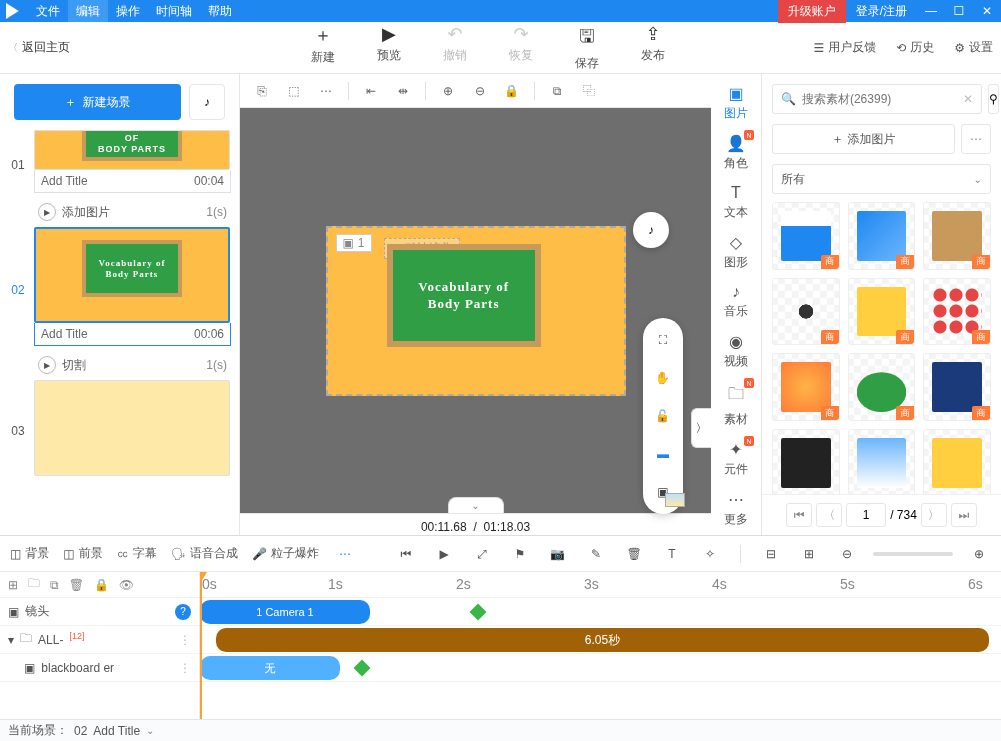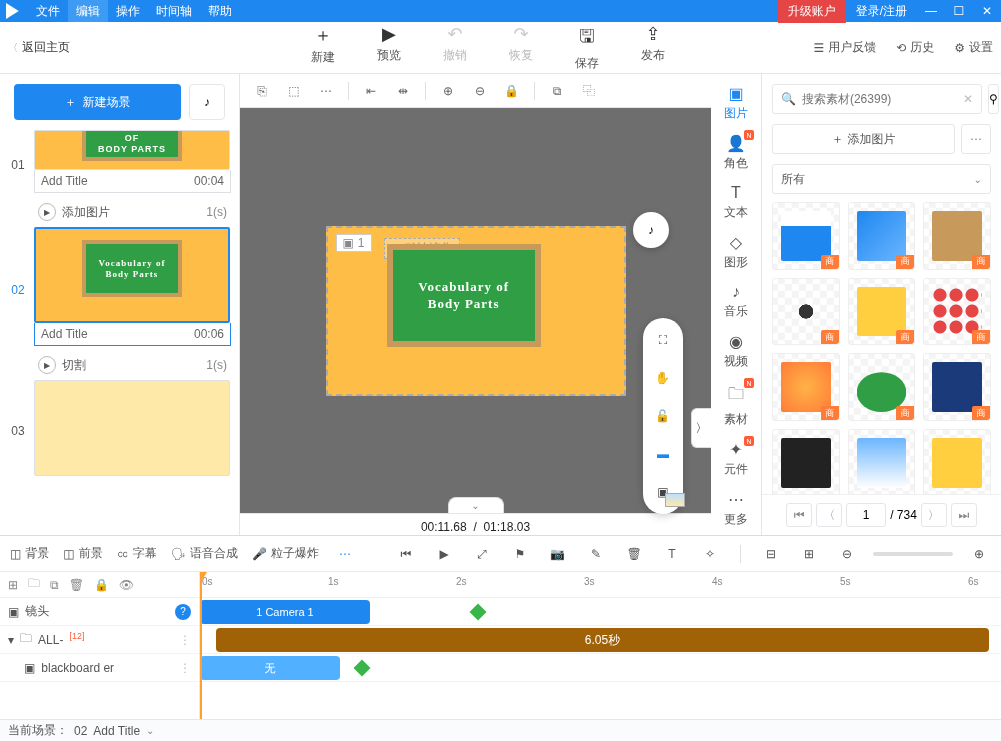--- a/index.html
+++ b/index.html
@@ -84,23 +84,23 @@
 .tlt.ic-only{width:24px;justify-content:center}
 .tl-top .spacer{flex:1}
 .tl-body{flex:1;display:flex;min-height:0}
 .track-head{width:200px;border-right:1px solid #e8eaec;display:flex;flex-direction:column}
 .th-tools{height:26px;display:flex;align-items:center;gap:10px;padding:0 8px;color:#888;border-bottom:1px solid #efefef}
 .track-row{height:28px;display:flex;align-items:center;padding:0 8px;gap:6px;border-bottom:1px solid #f3f3f3;color:#555}
 .track-row .help{margin-left:auto;width:16px;height:16px;border-radius:50%;background:#1e87f0;color:#fff;font-size:10px;display:flex;align-items:center;justify-content:center}
 .track-row .sup{color:#ff5c38;font-size:9px;position:relative;top:-4px}
 .tracks{flex:1;position:relative;overflow:hidden}
 .ruler{height:26px;border-bottom:1px solid #efefef;position:relative;background:#fff}
-.tick{position:absolute;top:4px;font-size:10px;color:#888}
+.tick{position:absolute;top:4px;font-size:14px;color:#888}
 .lane{height:28px;border-bottom:1px solid #f3f3f3;position:relative}
-.clip{position:absolute;top:2px;height:24px;border-radius:4px;display:flex;align-items:center;justify-content:center;color:#fff;font-size:11px}
+.clip{position:absolute;top:2px;height:24px;border-radius:10px;display:flex;align-items:center;justify-content:center;color:#fff;font-size:11px}
 .clip.camera{background:#1e87f0;left:0;width:170px}
 .clip.dur{background:#a16207;left:16px;right:12px;top:2px;height:24px;position:absolute}
 .clip.enter{background:#51b0ff;left:0;width:140px}
 .keyframe{position:absolute;width:12px;height:12px;background:#39b54a;transform:rotate(45deg);top:8px}
 .playhead{position:absolute;left:0;top:0;bottom:0;width:2px;background:#ff9f2e}
 .playhead::before{content:"";position:absolute;top:0;left:-5px;width:12px;height:10px;background:#ff9f2e;clip-path:polygon(0 0,100% 0,50% 100%)}
 .status{height:22px;border-top:1px solid #e4e6ea;background:#fafbfc;display:flex;align-items:center;padding:0 8px;color:#555;gap:6px}
 .chev{font-size:10px;color:#888}
 </style>
 </head>

